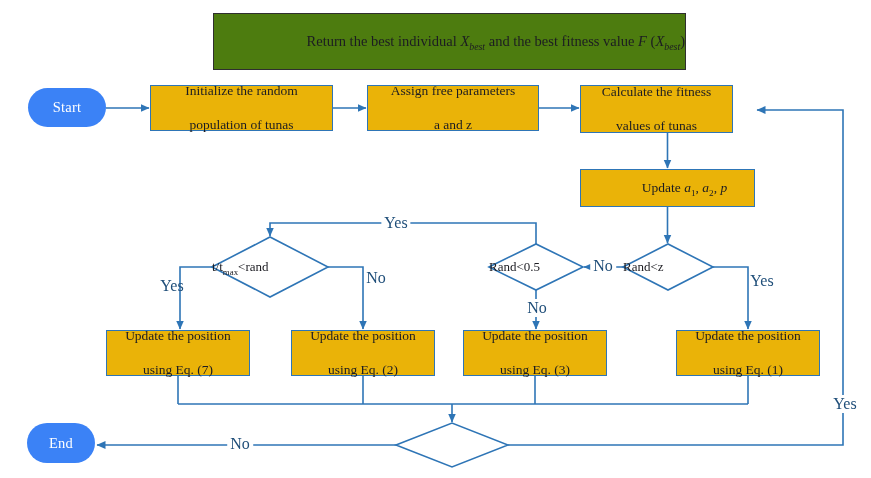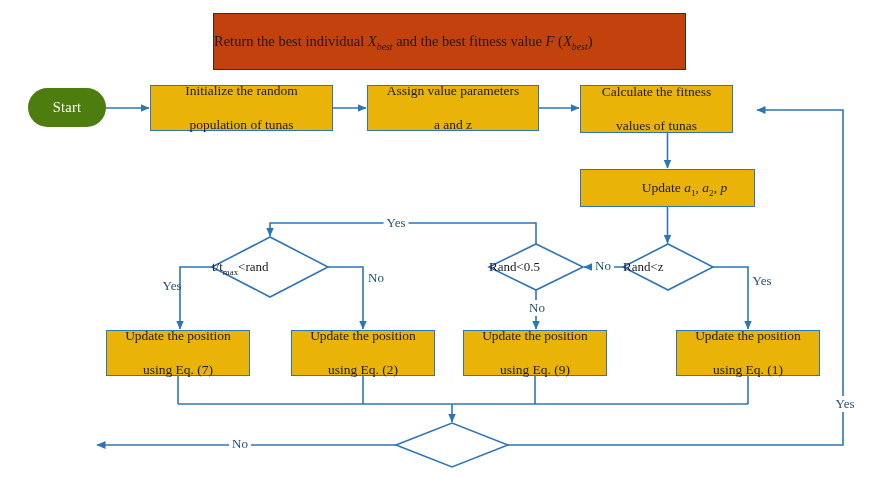--- a/index.html
+++ b/index.html
@@ -2,29 +2,29 @@
 <html><head>
 <meta charset="utf-8">
 <style>
   html,body{margin:0;padding:0;background:#ffffff;}
   .stage{position:relative;width:871px;height:478px;background:#ffffff;
          font-family:"Liberation Serif", serif;overflow:hidden;}
   .wires{position:absolute;left:0;top:0;}
   .box{position:absolute;box-sizing:border-box;border:1.5px solid #2e75b6;background:#eab308;
        display:flex;flex-direction:column;align-items:center;justify-content:center;
        text-align:center;font-size:13.5px;line-height:1.32;color:#1c1c22;gap:16px;}
-  .return-box{position:absolute;box-sizing:border-box;border:1.4px solid #2f2f2f;background:#c2410c;
-       display:flex;align-items:center;justify-content:flex-start;text-align:center;
+  .return-box{position:absolute;box-sizing:border-box;border:1.4px solid #2f2f2f;background:#4d7c0f;
+       display:flex;align-items:center;justify-content:flex-end;text-align:center;
        font-size:14.5px;color:#1c1c22;}
-  .terminal{position:absolute;box-sizing:border-box;background:#4d7c0f;color:#ffffff;
+  .terminal{position:absolute;box-sizing:border-box;background:#3b82f6;color:#ffffff;
        border-radius:20px;display:flex;align-items:center;justify-content:center;
        font-size:14.5px;letter-spacing:.2px;}
   .dlabel{position:absolute;display:flex;align-items:center;justify-content:flex-start;
        text-align:center;font-size:13px;color:#1c1c22;}
-  .elabel{position:absolute;transform:translate(-50%,-50%);font-size:13px;color:#1f4e79;
+  .elabel{position:absolute;transform:translate(-50%,-50%);font-size:16px;color:#1f4e79;
        padding:0 3px;white-space:nowrap;}
   .elabel.bg{background:#ffffff;}
   sub{font-size:0.68em;line-height:0;}
   i{font-style:italic;}
 </style>
 </head>
 <body>
 
 <div class="stage">
 
@@ -65,27 +65,30 @@
 
   <div class="return-box" style="left:213px;top:13px;width:473px;height:57px;">
     <span>
       <span>Return the best individual </span><i>X</i><sub><i>best</i></sub><span> and the best fitness value </span><i>F</i><span> (</span><i>X</i><sub><i>best</i></sub><span>)</span>
     </span>
   </div>
 
   <div class="terminal" style="left:28px;top:88px;width:78px;height:39px;">
     <span>Start</span>
   </div>
+  <div class="terminal" style="left:27px;top:423px;width:68px;height:40px;">
+    <span>End</span>
+  </div>
 
   <div class="box" style="left:150px;top:85px;width:183px;height:46px;">
     <span>Initialize the random</span>
     <span>population of tunas</span>
   </div>
   <div class="box" style="left:367px;top:85px;width:172px;height:46px;">
-    <span>Assign value parameters</span>
+    <span>Assign free parameters</span>
     <span>a and z</span>
   </div>
   <div class="box" style="left:580px;top:85px;width:153px;height:48px;">
     <span>Calculate the fitness</span>
     <span>values of tunas</span>
   </div>
   <div class="box" style="left:580px;top:169px;width:175px;height:38px;padding-left:34px;">
     <span>
       <span>Update </span><i>a</i><sub>1</sub><span>, </span><i>a</i><sub>2</sub><span>, </span><i>p</i>
     </span>
@@ -94,21 +97,21 @@
   <div class="box" style="left:106px;top:330px;width:144px;height:46px;">
     <span>Update the position</span>
     <span>using Eq. (7)</span>
   </div>
   <div class="box" style="left:291px;top:330px;width:144px;height:46px;">
     <span>Update the position</span>
     <span>using Eq. (2)</span>
   </div>
   <div class="box" style="left:463px;top:330px;width:144px;height:46px;">
     <span>Update the position</span>
-    <span>using Eq. (9)</span>
+    <span>using Eq. (3)</span>
   </div>
   <div class="box" style="left:676px;top:330px;width:144px;height:46px;">
     <span>Update the position</span>
     <span>using Eq. (1)</span>
   </div>
 
   <div class="dlabel" style="left:212px;top:252px;width:116px;height:30px;">
     <span><span>t/t</span><sub>max</sub><span>&lt;rand</span></span>
   </div>
   <div class="dlabel" style="left:489px;top:253px;width:94px;height:28px;">

